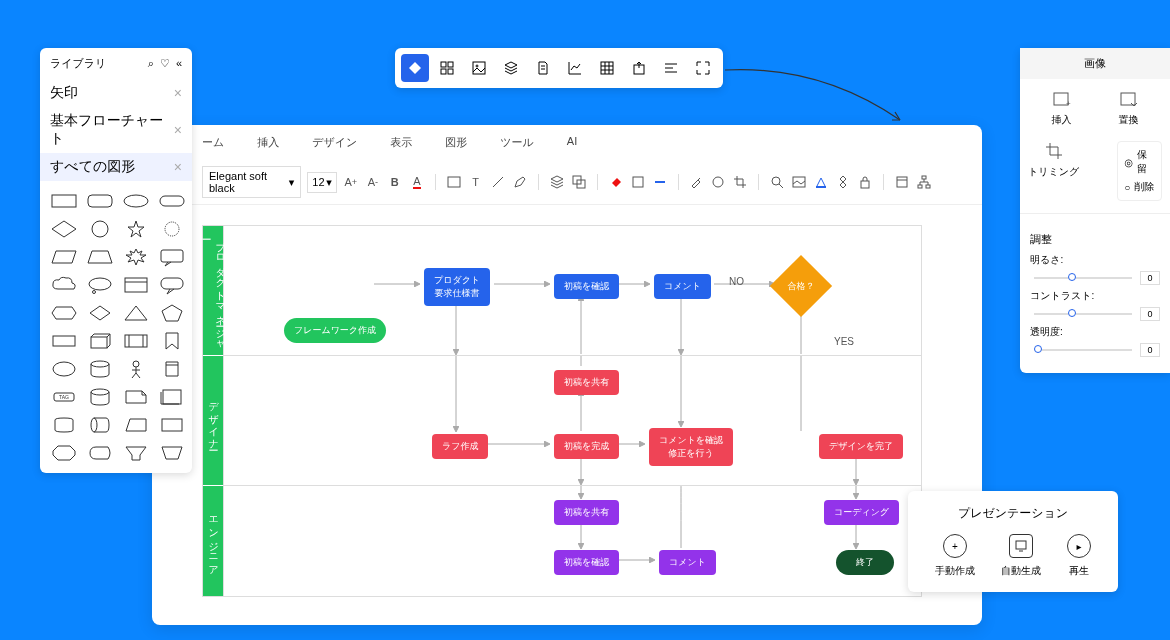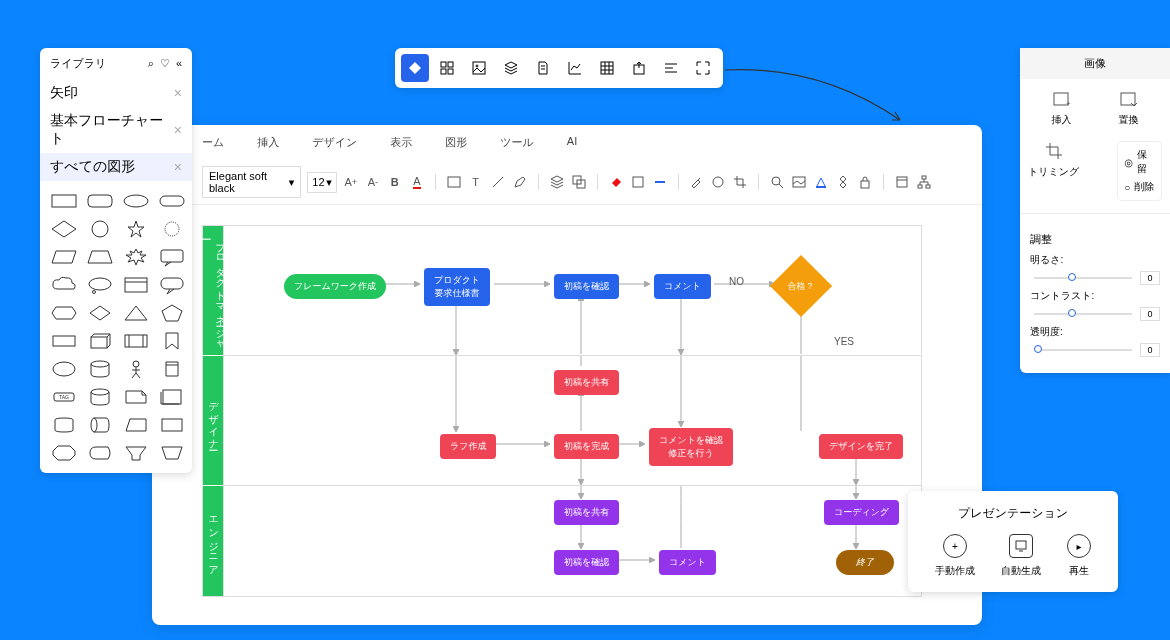--- a/index.html
+++ b/index.html
@@ -42,22 +42,22 @@
 .lane-labels { display: flex; flex-direction: column; border-right: 1px solid #ddd; }
 .lane-label { background: #22c55e; color: #fff; writing-mode: vertical-rl; text-orientation: upright; font-size: 10px; display: flex; align-items: center; justify-content: center; width: 20px; padding: 8px 0; border-bottom: 1px solid #fff; letter-spacing: 1px; }
 .lane-label:last-child { border-bottom: none; }
 .lanes-body { flex: 1; display: flex; flex-direction: column; }
 .lane { border-bottom: 1px solid #ddd; position: relative; }
 .lane:last-child { border-bottom: none; }
 .node { position: absolute; padding: 6px 10px; border-radius: 4px; font-size: 9px; color: #fff; text-align: center; white-space: nowrap; }
 .node.blue { background: #2563eb; }
 .node.red { background: #ef4456; }
 .node.purple { background: #9333ea; }
-.node.end { background: #a16207; border-radius: 14px; padding: 6px 20px; font-style: italic; }
-.node.start { background: #22c55e; border-radius: 14px; }
+.node.end { background: #14532d; border-radius: 14px; padding: 6px 20px; }
+.node.start { background: #22c55e; border-radius: 14px; margin-top: 44px; }
 .decision { position: absolute; width: 44px; height: 44px; background: #f59e0b; transform: rotate(45deg); }
 .decision span { transform: rotate(-45deg); display: block; font-size: 9px; color: #fff; text-align: center; line-height: 44px; }
 .lbl { position: absolute; font-size: 10px; color: #555; }
 .conn { position: absolute; stroke: #aaa; fill: none; }
 .arrowhead { fill: #aaa; }
 
 
 .img-panel { position: absolute; top: 48px; right: 0; width: 150px; background: #fff; border-radius: 6px 0 0 6px; box-shadow: 0 2px 8px rgba(0,0,0,0.15); padding-bottom: 12px; font-size: 10px; z-index: 10; }
 .img-panel-head { text-align: center; padding: 8px; background: #f5f5f5; font-size: 11px; }
 .img-row { display: flex; justify-content: space-around; padding: 10px 8px; }
@@ -575,21 +575,21 @@
             <line x1="357" y1="10" x2="357" y2="0"></line>
             <line x1="390" y1="88" x2="420" y2="88" marker-end="url(#ah)"></line>
             <line x1="457" y1="0" x2="457" y2="70" marker-end="url(#ah)"></line>
             <line x1="357" y1="100" x2="357" y2="128" marker-end="url(#ah)"></line>
             <line x1="577" y1="0" x2="577" y2="75"></line>
             <path d="M577 75 L625 75" marker-end="url(#ah)" stroke="#aaa" style="display:none"></path>
             <line x1="632" y1="100" x2="632" y2="128" marker-end="url(#ah)"></line>
             <path d="M577 0 L577 52 Q577 75 600 75 L625 78" stroke="#aaa" fill="none" style="display:none"></path>
           </svg>
           <div class="node red" style="left:330px;top:14px">初稿を共有</div>
-          <div class="node red" style="left:216px;top:78px">ラフ作成</div>
+          <div class="node red" style="left:208px;top:78px">ラフ作成</div>
           <div class="node red" style="left:330px;top:78px">初稿を完成</div>
           <div class="node red" style="left:425px;top:72px;white-space:pre">コメントを確認
 修正を行う</div>
           <div class="node red" style="left:595px;top:78px">デザインを完了</div>
         </div>
         <div class="lane" style="height:110px">
           <svg class="conn" style="left:0;top:0;width:700px;height:110px">
             <line x1="357" y1="0" x2="357" y2="12" marker-end="url(#ah)"></line>
             <line x1="357" y1="35" x2="357" y2="62" marker-end="url(#ah)"></line>
             <line x1="390" y1="74" x2="430" y2="74" marker-end="url(#ah)"></line>

